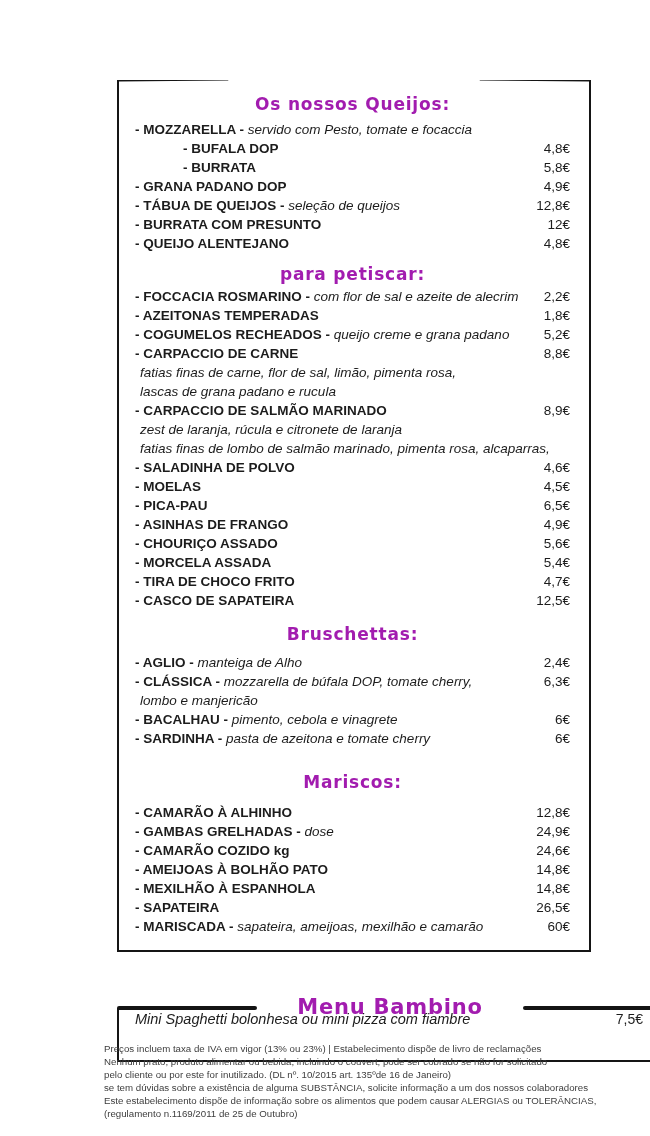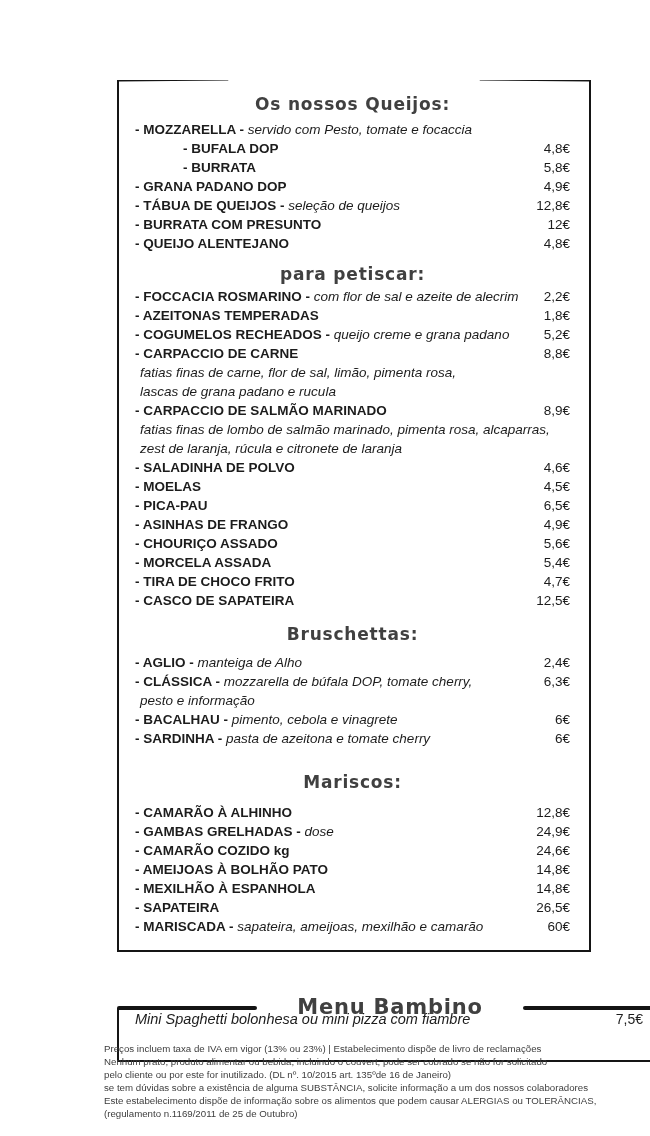--- a/index.html
+++ b/index.html
@@ -4,21 +4,21 @@
 <style>
   html,body { margin:0; padding:0; }
   body {
     width:650px; height:1136px; position:relative;
     background:#ffffff; color:#1c1c1c;
     font-family:"Liberation Sans","DejaVu Sans",sans-serif;
     overflow:hidden;
   }
   .script {
     font-family:"DejaVu Sans","Liberation Sans",sans-serif;
-    font-weight:800; letter-spacing:0.8px; color:#404040;
+    font-weight:800; letter-spacing:0.8px; color:#a21caf;
   }
   
   #main-box {
     position:absolute; left:117px; top:80px; width:474px; height:872px;
     border:2.5px solid #151515; border-top:none; box-sizing:border-box;
     overflow:hidden;
   }
   .rule { position:absolute; height:3.5px; background:#141414; border-radius:2px; }
   .rule-main-l { top:-3px; left:-2px;  width:112px; transform:rotate(-0.4deg); }
   .rule-main-r { top:-3px; right:-2px; width:112px; transform:rotate(0.4deg); }
@@ -118,22 +118,22 @@
         <div class="row">
           <span class="item-left"><span class="item-name">- CARPACCIO DE CARNE</span></span>
           <span class="item-price">8,8€</span>
         </div>
         <div class="extra">fatias finas de carne, flor de sal, limão, pimenta rosa,</div>
         <div class="extra">lascas de grana padano e rucula</div>
         <div class="row">
           <span class="item-left"><span class="item-name">- CARPACCIO DE SALMÃO MARINADO</span></span>
           <span class="item-price">8,9€</span>
         </div>
+        <div class="extra">zest de laranja, rúcula e citronete de laranja</div>
         <div class="extra">fatias finas de lombo de salmão marinado, pimenta rosa, alcaparras,</div>
-        <div class="extra">zest de laranja, rúcula e citronete de laranja</div>
         <div class="row">
           <span class="item-left"><span class="item-name">- SALADINHA DE POLVO</span></span>
           <span class="item-price">4,6€</span>
         </div>
         <div class="row">
           <span class="item-left"><span class="item-name">- MOELAS</span></span>
           <span class="item-price">4,5€</span>
         </div>
         <div class="row">
           <span class="item-left"><span class="item-name">- PICA-PAU</span></span>
@@ -163,21 +163,21 @@
       <div class="section">
         <div class="heading script">Bruschettas:</div>
         <div class="row">
           <span class="item-left"><span class="item-name">- AGLIO - </span><span class="item-desc">manteiga de Alho</span></span>
           <span class="item-price">2,4€</span>
         </div>
         <div class="row">
           <span class="item-left"><span class="item-name">- CLÁSSICA - </span><span class="item-desc">mozzarella de búfala DOP, tomate cherry,</span></span>
           <span class="item-price">6,3€</span>
         </div>
-        <div class="extra">pesto e informação</div>
+        <div class="extra">lombo e manjericão</div>
         <div class="row">
           <span class="item-left"><span class="item-name">- BACALHAU - </span><span class="item-desc">pimento, cebola e vinagrete</span></span>
           <span class="item-price">6€</span>
         </div>
         <div class="row">
           <span class="item-left"><span class="item-name">- SARDINHA - </span><span class="item-desc">pasta de azeitona e tomate cherry</span></span>
           <span class="item-price">6€</span>
         </div>
       </div>
       <div class="section">

